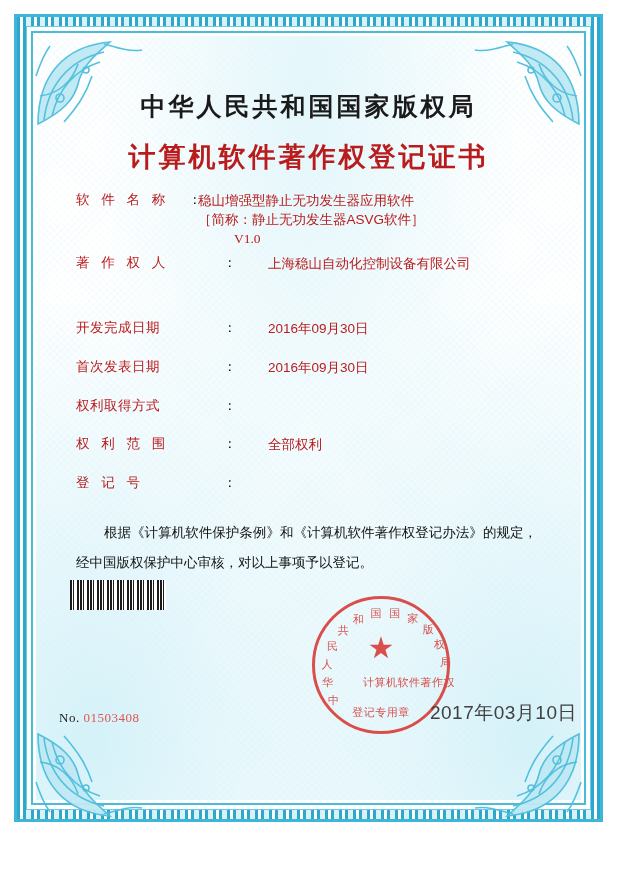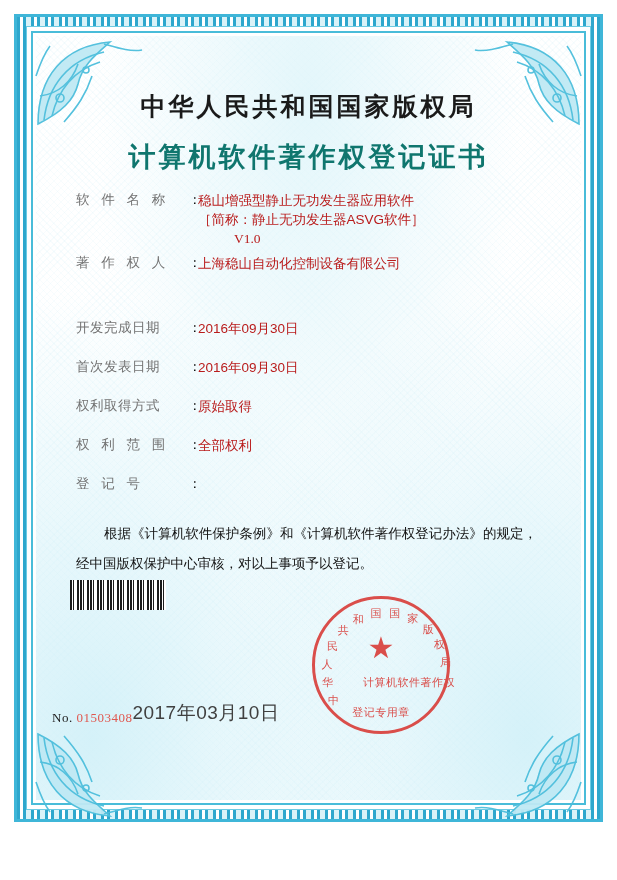--- a/index.html
+++ b/index.html
@@ -98,21 +98,21 @@
     letter-spacing: 3px;
     color: #1a1a1a;
     margin-top: 44px;
   }
   .title-2 {
     text-align: center;
     font-family: "Liberation Serif", "DejaVu Serif", serif;
     font-weight: bold;
     font-size: 27px;
     letter-spacing: 3px;
-    color: #0f766e;
+    color: #b91c1c;
     margin-top: 16px;
   }
   .cert-no {
     text-align: right;
     font-size: 10px;
     color: #222;
     margin-top: 18px;
     padding-right: 26px;
     letter-spacing: 0.5px;
   }
@@ -124,21 +124,21 @@
   }
   .row {
     display: flex;
     align-items: flex-start;
     margin-bottom: 6px;
   }
   .row .label {
     width: 112px;
     flex: 0 0 112px;
     font-size: 13.5px;
-    color: #737373;
+    color: #b91c1c;
     letter-spacing: 4px;
     font-family: "Liberation Sans", sans-serif;
   }
   .row .label.tight { letter-spacing: 0.5px; }
   .row .colon {
     width: 10px;
     flex: 0 0 10px;
     font-size: 13.5px;
     color: #111;
   }
@@ -146,21 +146,21 @@
     flex: 1 1 auto;
     font-size: 13.5px;
     color: #b91c1c;
     line-height: 19px;
   }
   .value .sub { display: block; }
   .value .ver { display: block; font-family: "Liberation Serif", serif; margin-left: 36px; }
 
   .gap-1 { height: 26px; }
 
-  .row.spaced { margin-bottom: 20px; }
+  .row.spaced { margin-bottom: 20px; gap: 35px; }
 
   .para {
     margin-top: 26px;
     padding-left: 30px;
     padding-right: 34px;
     font-size: 13.5px;
     line-height: 30px;
     color: #111;
     text-align: justify;
   }
@@ -223,25 +223,25 @@
     text-align: center;
     font-size: 11px;
     letter-spacing: 0.5px;
   }
   .seal .line1 { top: 76px; margin-left: 28px; }
   .seal .line2 { top: 106px; }
 
   
   .bottom {
     position: absolute;
-    left: 52px;
+    left: 59px;
     right: 40px;
     top: 700px;
     display: flex;
-    justify-content: flex-start;
+    justify-content: space-between;
     align-items: flex-end;
   }
   .serial {
     font-size: 13px;
     color: #e0574f;
     font-family: "Liberation Serif", serif;
     letter-spacing: 0.5px;
   }
   .serial .prefix { color: #222; }
   .issue-date {
@@ -346,21 +346,20 @@
 
       <div class="row spaced">
         <div class="label tight">首次发表日期</div>
         <div class="colon">：</div>
         <div class="value">2016年09月30日</div>
       </div>
 
       <div class="row spaced">
         <div class="label tight">权利取得方式</div>
         <div class="colon">：</div>
-        <div class="value">原始取得</div>
       </div>
 
       <div class="row spaced">
         <div class="label">权 利 范 围</div>
         <div class="colon">：</div>
         <div class="value">全部权利</div>
       </div>
 
       <div class="row spaced">
         <div class="label">登 记 号</div>

